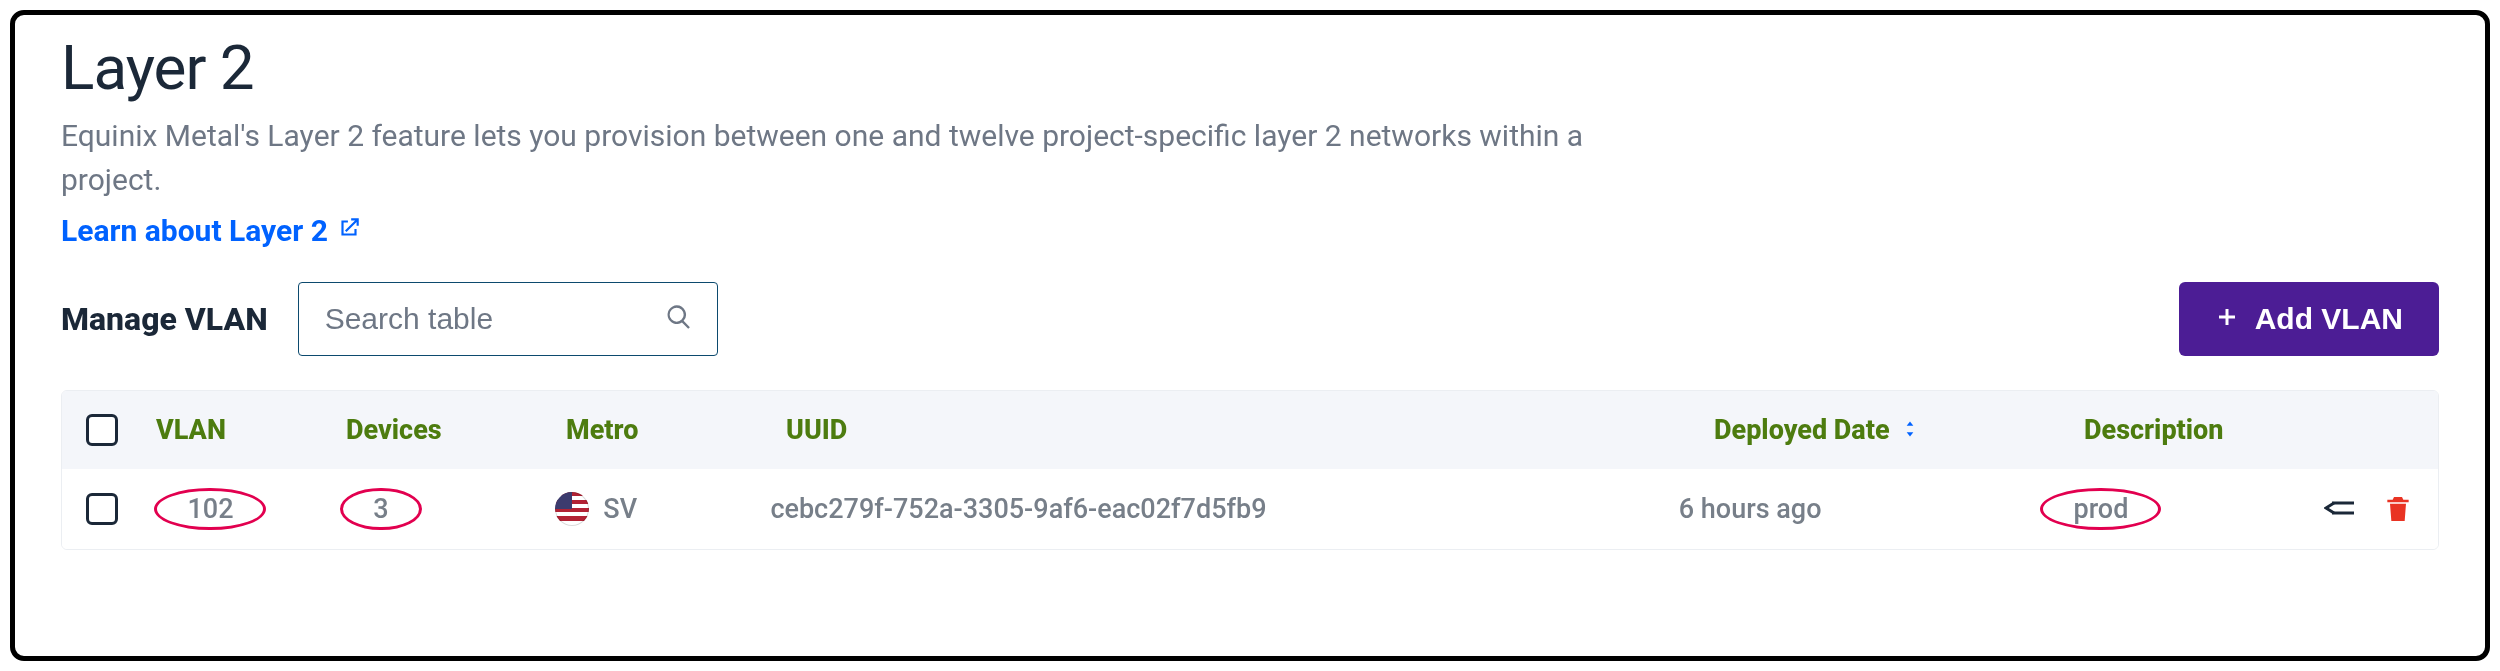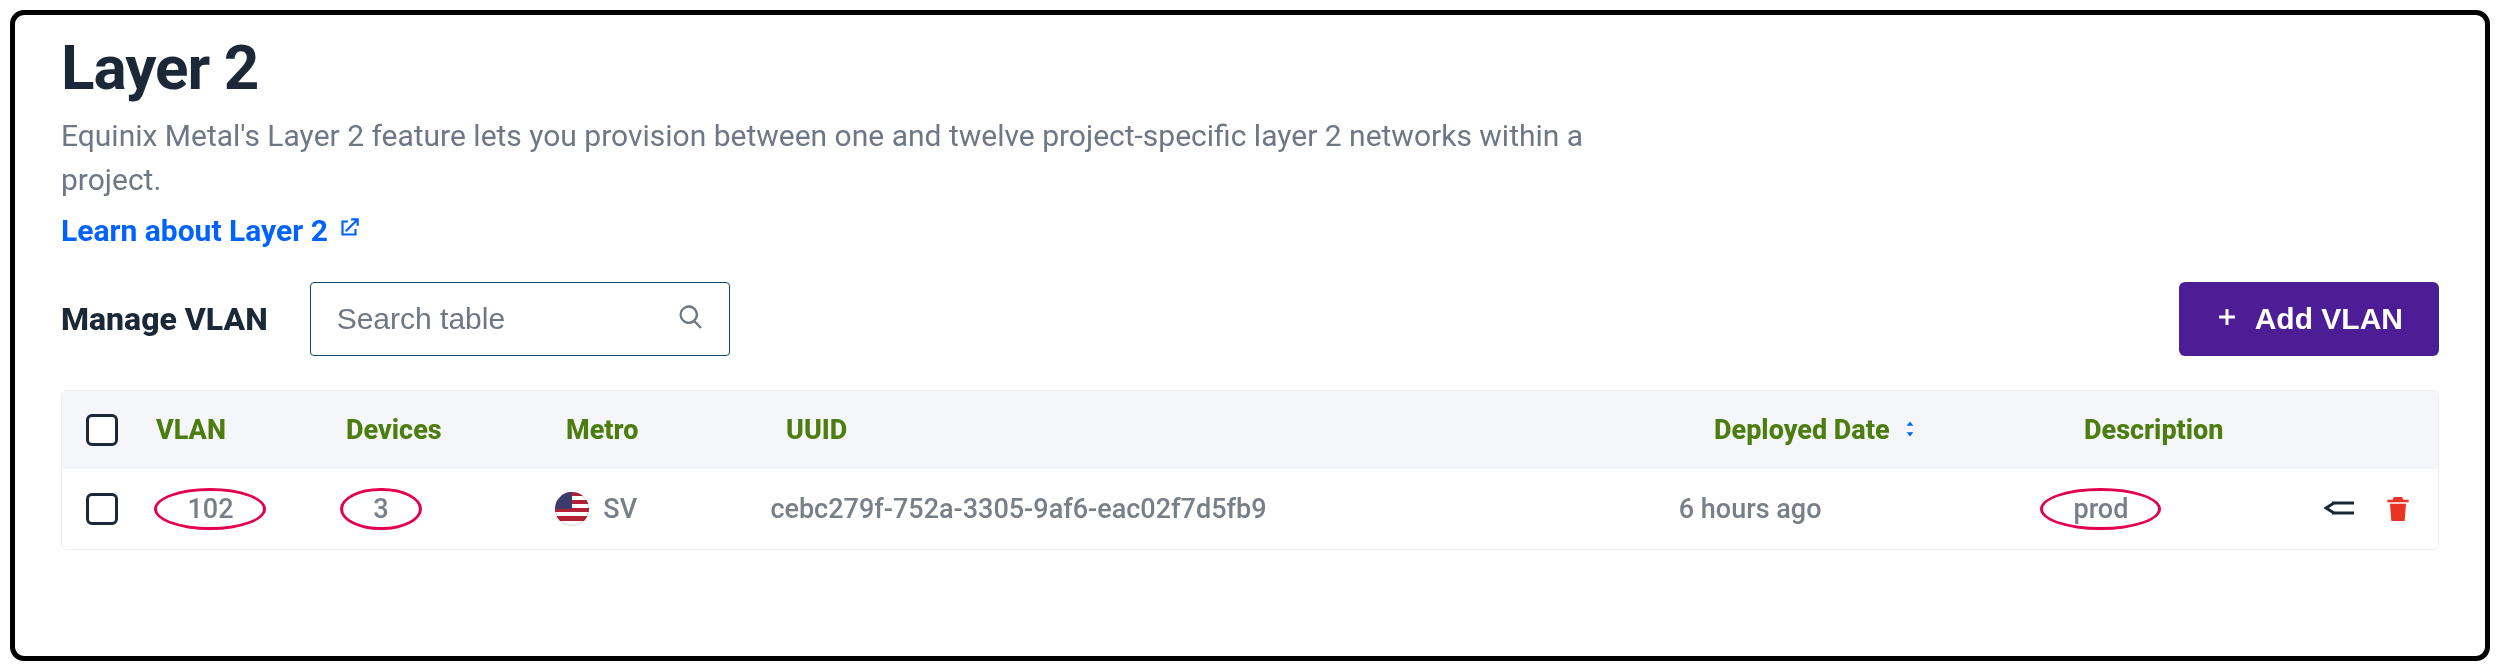--- a/index.html
+++ b/index.html
@@ -23,21 +23,21 @@
     top: 10px;
     right: 10px;
     bottom: 10px;
     border: 5px solid #000;
     border-radius: 14px;
     padding: 16px 46px 30px 46px;
     background: #fff;
   }
   .page-title {
     font-size: 62px;
-    font-weight: 700;
+    font-weight: 400;
     color: #1b2838;
     margin: 0 0 10px 0;
     letter-spacing: -1px;
   }
   .page-desc {
     font-size: 30px;
     color: #6e7785;
     line-height: 1.45;
     max-width: 1800px;
     margin-bottom: 12px;
@@ -51,21 +51,21 @@
     font-weight: 700;
     color: #0062ff;
     text-decoration: none;
     cursor: pointer;
   }
   .learn-link svg { width: 26px; height: 26px; fill: #0062ff; }
   .toolbar {
     display: flex;
     align-items: center;
     margin-top: 34px;
-    gap: 42px;
+    gap: 30px;
   }
   .manage-label {
     font-size: 32px;
     font-weight: 800;
     color: #1b2838;
   }
   .search-box {
     position: relative;
     width: 420px;
     height: 74px;

